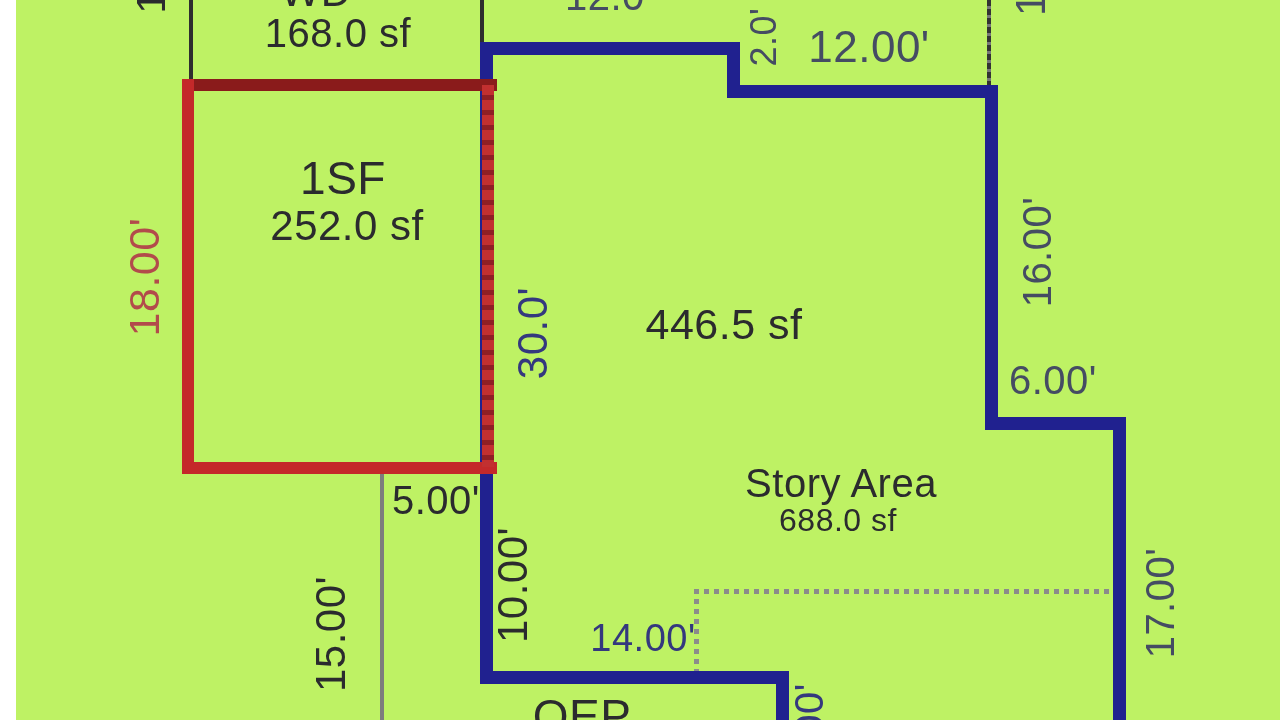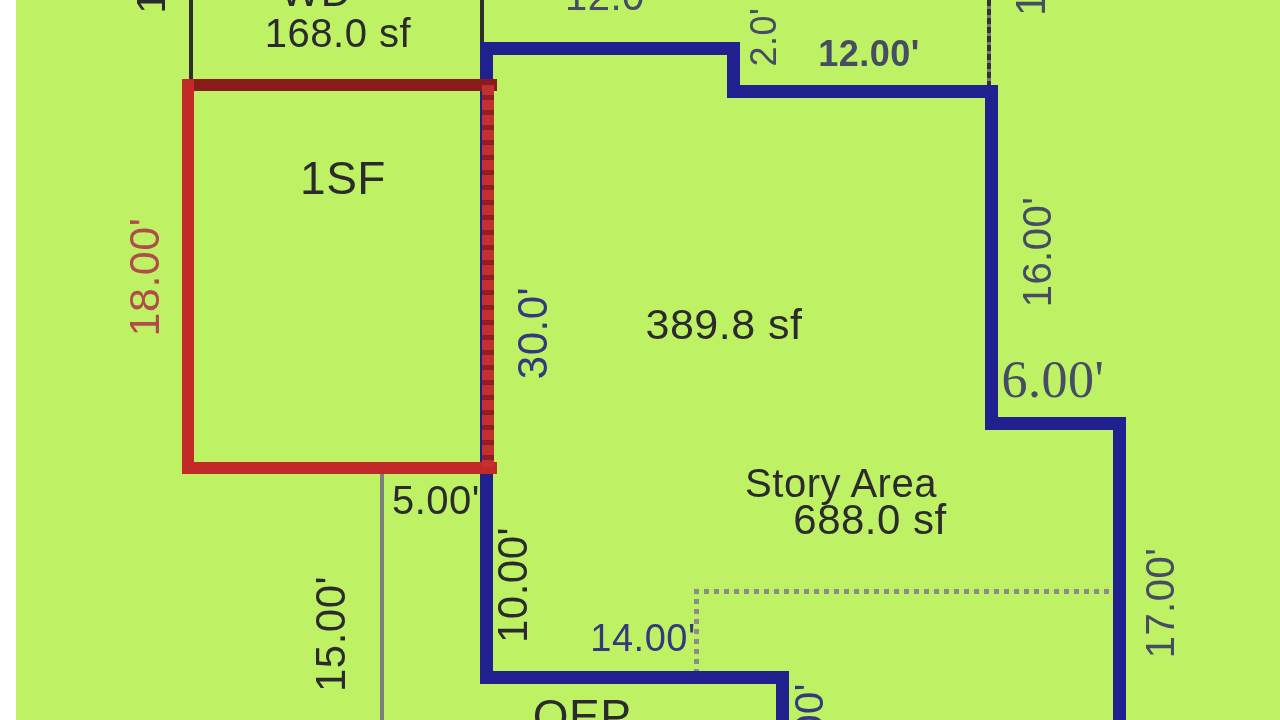--- a/index.html
+++ b/index.html
@@ -47,33 +47,34 @@
 
   <div class="line" style="left:166px;top:79px;width:315px;height:12px;background:#8a1b1b;"></div>
   <div class="line" style="left:166px;top:79px;width:12px;height:395px;background:#c4292a;"></div>
   <div class="line" style="left:166px;top:462px;width:315px;height:12px;background:#c4292a;"></div>
   <div class="line" style="left:466px;top:85px;width:12px;height:382px;background:repeating-linear-gradient(180deg,#c23030 0 10px,#8f1f24 10px 15px);"></div>
 
   <div class="lbl black" style="left:300px;top:-8px;font-size:42px;">WD</div>
   <div class="lbl black" style="left:322px;top:33px;font-size:40px;">168.0 sf</div>
 
   <div class="lbl black" style="left:327px;top:178px;font-size:46px;">1SF</div>
+  <div class="lbl black" style="left:331px;top:226px;font-size:42px;">252.0 sf</div>
 
-  <div class="lbl black" style="left:708px;top:324px;font-size:43px;">389.8 sf</div>
+  <div class="lbl black" style="left:708px;top:324px;font-size:43px;">446.5 sf</div>
 
   <div class="lbl black" style="left:825px;top:483px;font-size:40px;">Story Area</div>
-  <div class="lbl black" style="left:854px;top:520px;font-size:42px;">688.0 sf</div>
+  <div class="lbl black" style="left:822px;top:520px;font-size:32px;">688.0 sf</div>
 
   <div class="lbl black" style="left:566px;top:716px;font-size:46px;">OEP</div>
 
   <div class="lbl slate" style="left:593px;top:-4px;font-size:40px;">12.0'</div>
   <div class="lbl slate v" style="left:748px;top:37px;font-size:36px;">2.0'</div>
-  <div class="lbl slate" style="left:853px;top:54px;font-size:36px;font-weight:bold;">12.00'</div>
+  <div class="lbl slate" style="left:853px;top:47px;font-size:44px;">12.00'</div>
   <div class="lbl slate v" style="left:1021px;top:252px;font-size:40px;">16.00'</div>
-  <div class="lbl slate" style="left:1037px;top:380px;font-size:52px;font-family:Liberation Serif, serif;">6.00'</div>
+  <div class="lbl slate" style="left:1037px;top:380px;font-size:40px;">6.00'</div>
   <div class="lbl slate v" style="left:1144px;top:603px;font-size:40px;">17.00'</div>
   <div class="lbl redtext v" style="left:128px;top:277px;font-size:43px;">18.00'</div>
   <div class="lbl indigo v" style="left:517px;top:333px;font-size:42px;">30.0'</div>
   <div class="lbl black" style="left:420px;top:500px;font-size:40px;">5.00'</div>
   <div class="lbl black v" style="left:497px;top:585px;font-size:42px;">10.00'</div>
   <div class="lbl black v" style="left:315px;top:634px;font-size:42px;">15.00'</div>
   <div class="lbl indigo" style="left:627px;top:638px;font-size:38px;text-align:center;">14.00'</div>
   <div class="lbl indigo v" style="left:793px;top:710px;font-size:40px;">00'</div>
   <div class="lbl black v" style="left:135px;top:2px;font-size:40px;">1</div>
   <div class="lbl slate v" style="left:1015px;top:4px;font-size:42px;">1</div>

